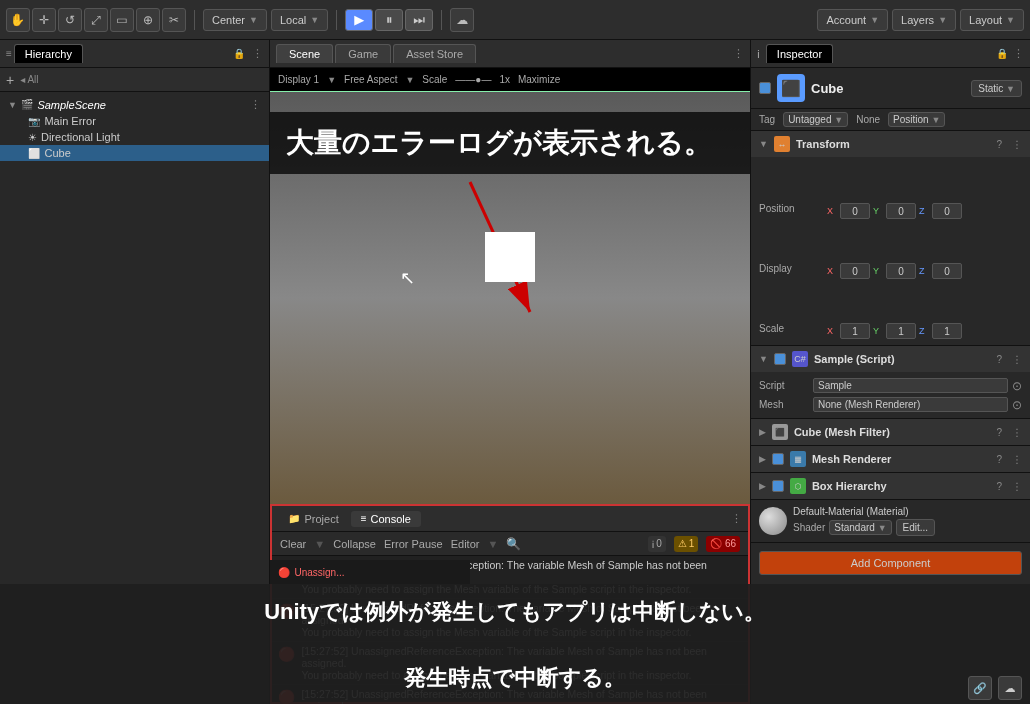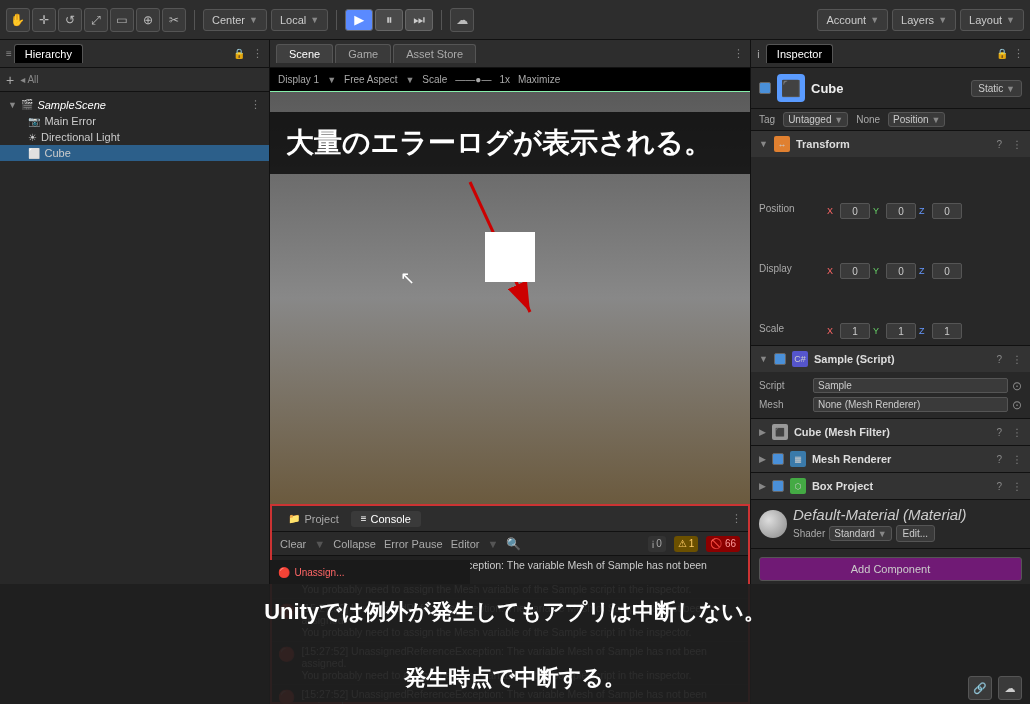--- a/index.html
+++ b/index.html
@@ -459,21 +459,21 @@
     .color-swatch {
       width: 80px;
       height: 14px;
       background: white;
       border: 1px solid #666;
     }
 
     .add-component-btn {
       margin: 8px;
       padding: 5px;
-      background: #701a75;
+      background: #c2410c;
       border: 1px solid #555;
       border-radius: 3px;
       text-align: center;
       cursor: pointer;
       font-size: 11px;
       color: #ccc;
     }
 
     
     .bottom-overlay {
@@ -862,31 +862,31 @@
         <span style="color:#888;font-size:10px;">?</span>
         <span style="color:#888;font-size:10px;margin-left:4px;">⋮</span>
       </div>
     </div>
 
     <div class="component-section">
       <div class="component-header">
         <span class="arrow-icon">▶</span>
         <div class="small-checkbox checked"></div>
         <div class="comp-icon" style="background:#44aa44;font-size:8px;">⬡</div>
-        <span class="component-title">Box Project</span>
+        <span class="component-title">Box Hierarchy</span>
         <span style="color:#888;font-size:10px;">?</span>
         <span style="color:#888;font-size:10px;margin-left:4px;">⋮</span>
       </div>
     </div>
 
     <div class="component-section">
       <div style="padding:6px 8px;display:flex;align-items:center;gap:6px;">
         <div style="width:28px;height:28px;background:radial-gradient(circle at 35% 35%,#ddd,#888);border-radius:50%;"></div>
         <div>
-          <div style="font-size:15px;color:#ccc;font-style:italic;">Default-Material (Material)</div>
+          <div style="font-size:10px;color:#ccc;">Default-Material (Material)</div>
           <div style="display:flex;align-items:center;gap:4px;margin-top:2px;">
             <span style="font-size:10px;color:#aaa;">Shader</span>
             <div class="tag-dropdown">
               <span>Standard</span>
               <span class="chevron">▼</span>
             </div>
             <div class="static-btn">Edit...</div>
           </div>
         </div>
       </div>

